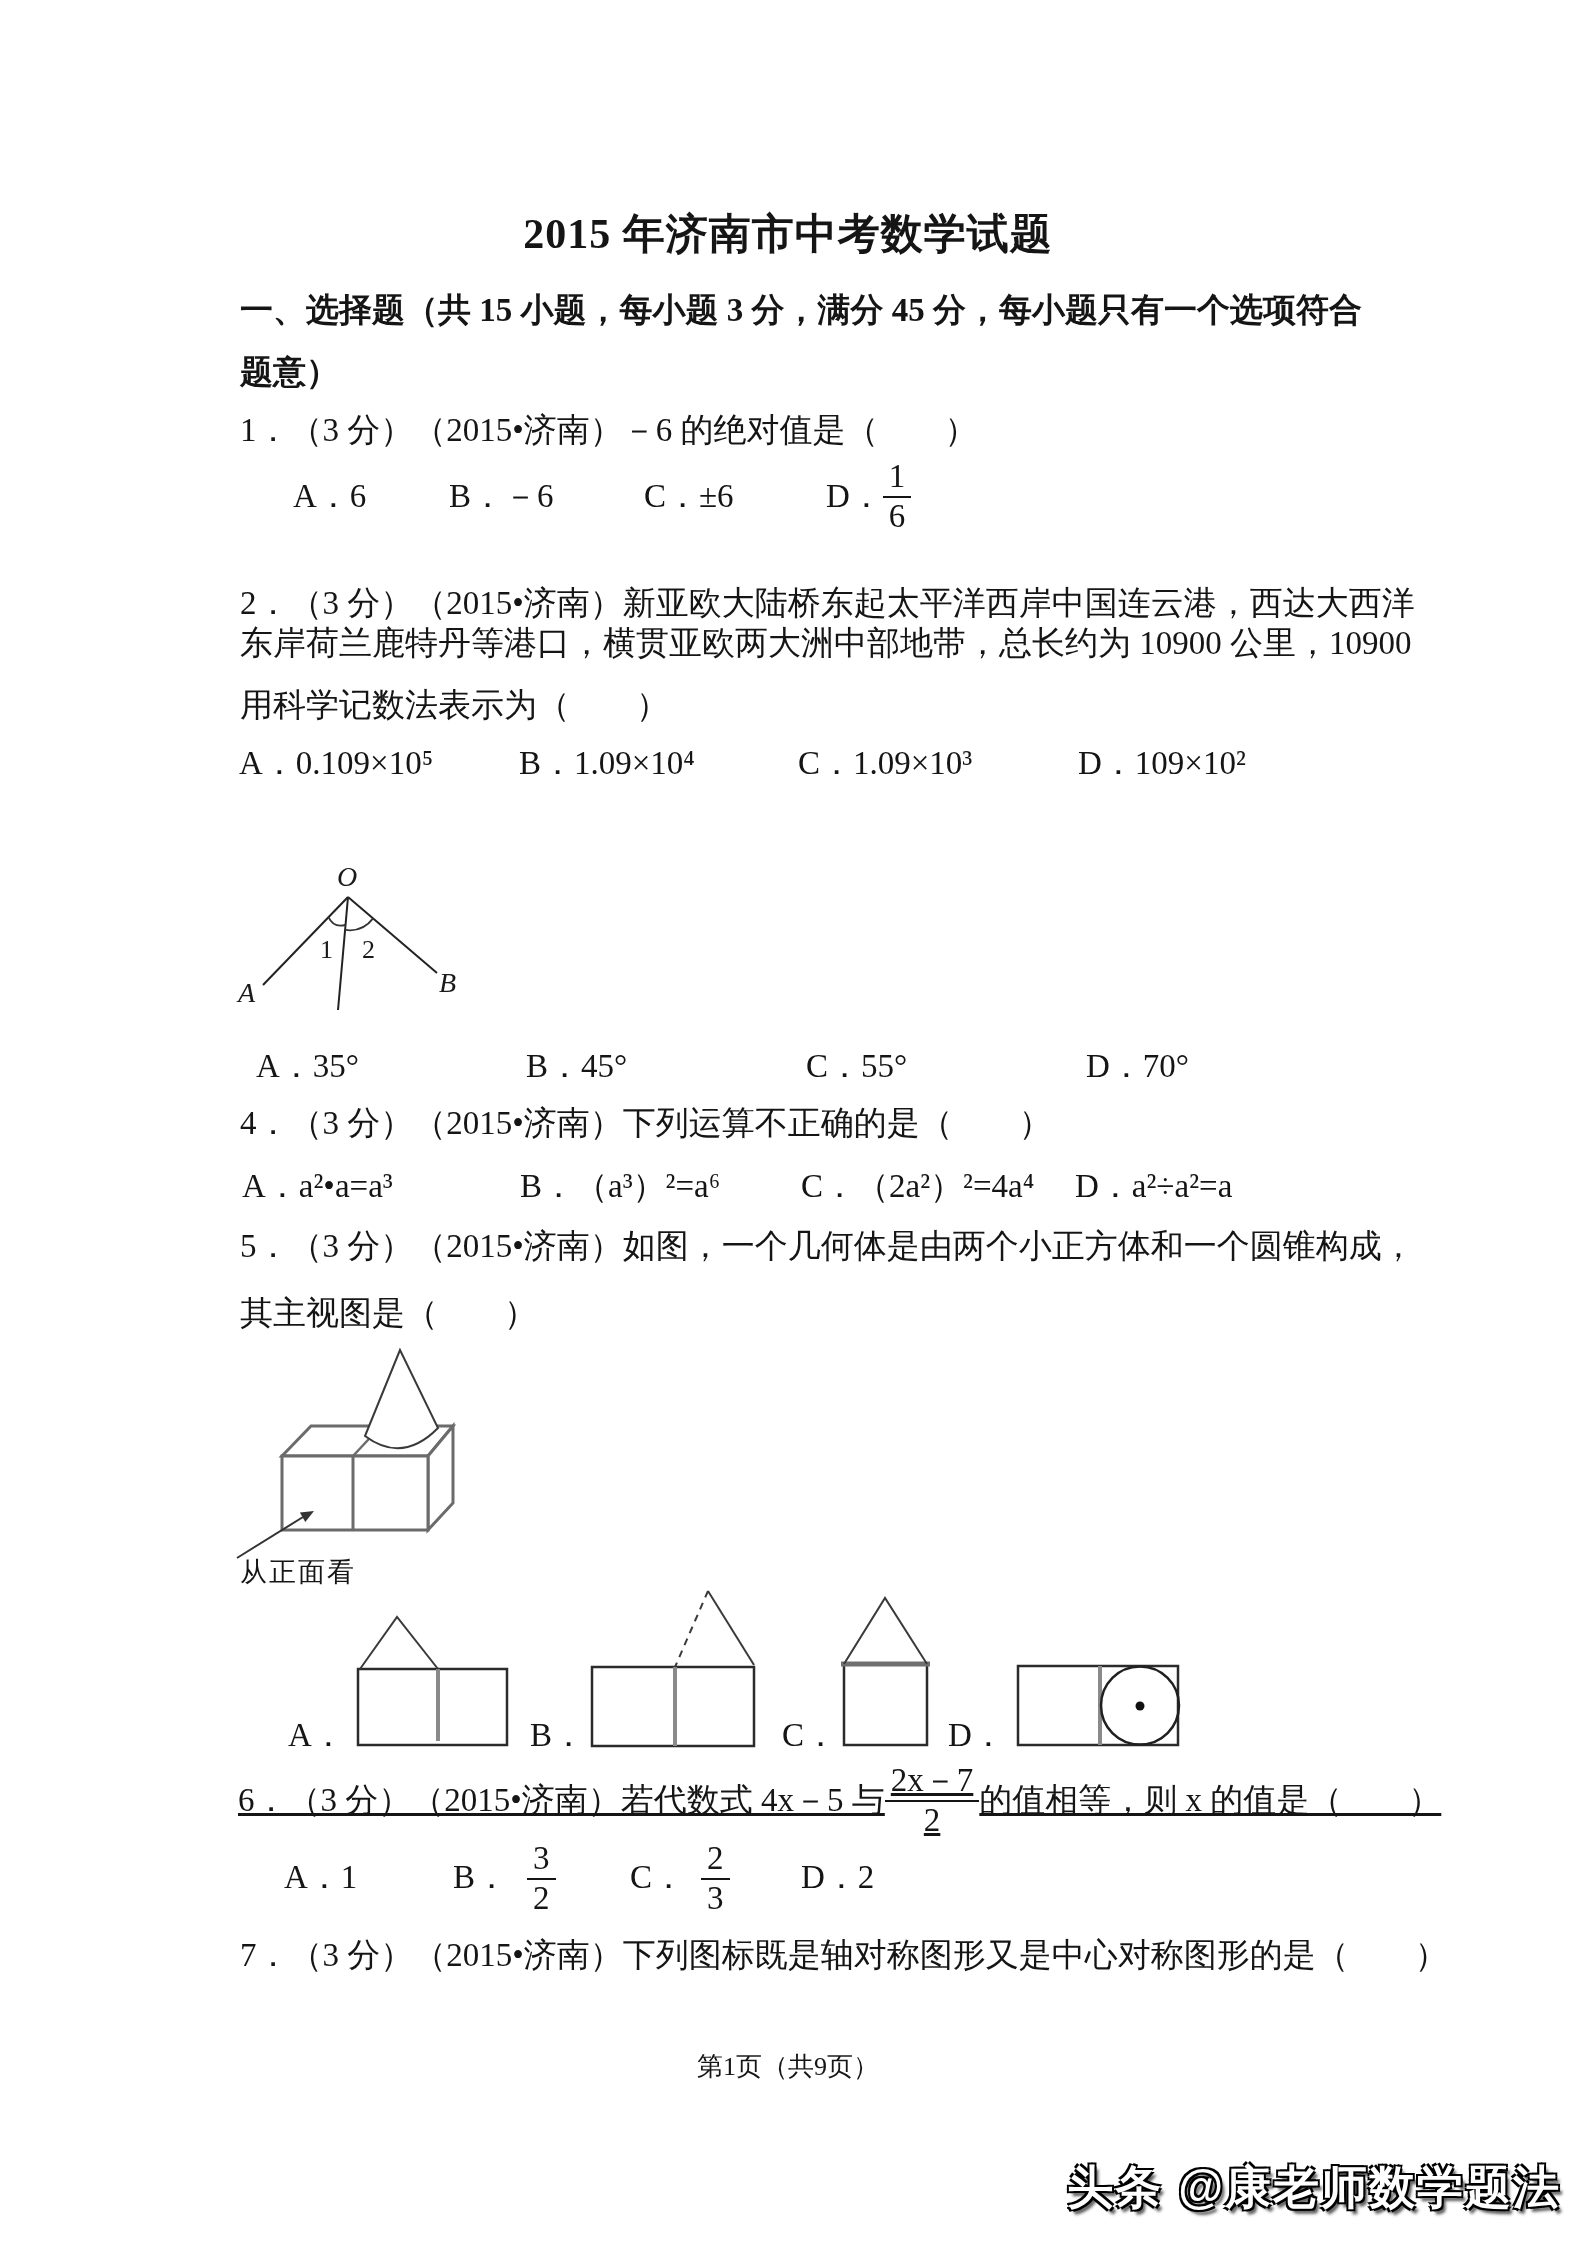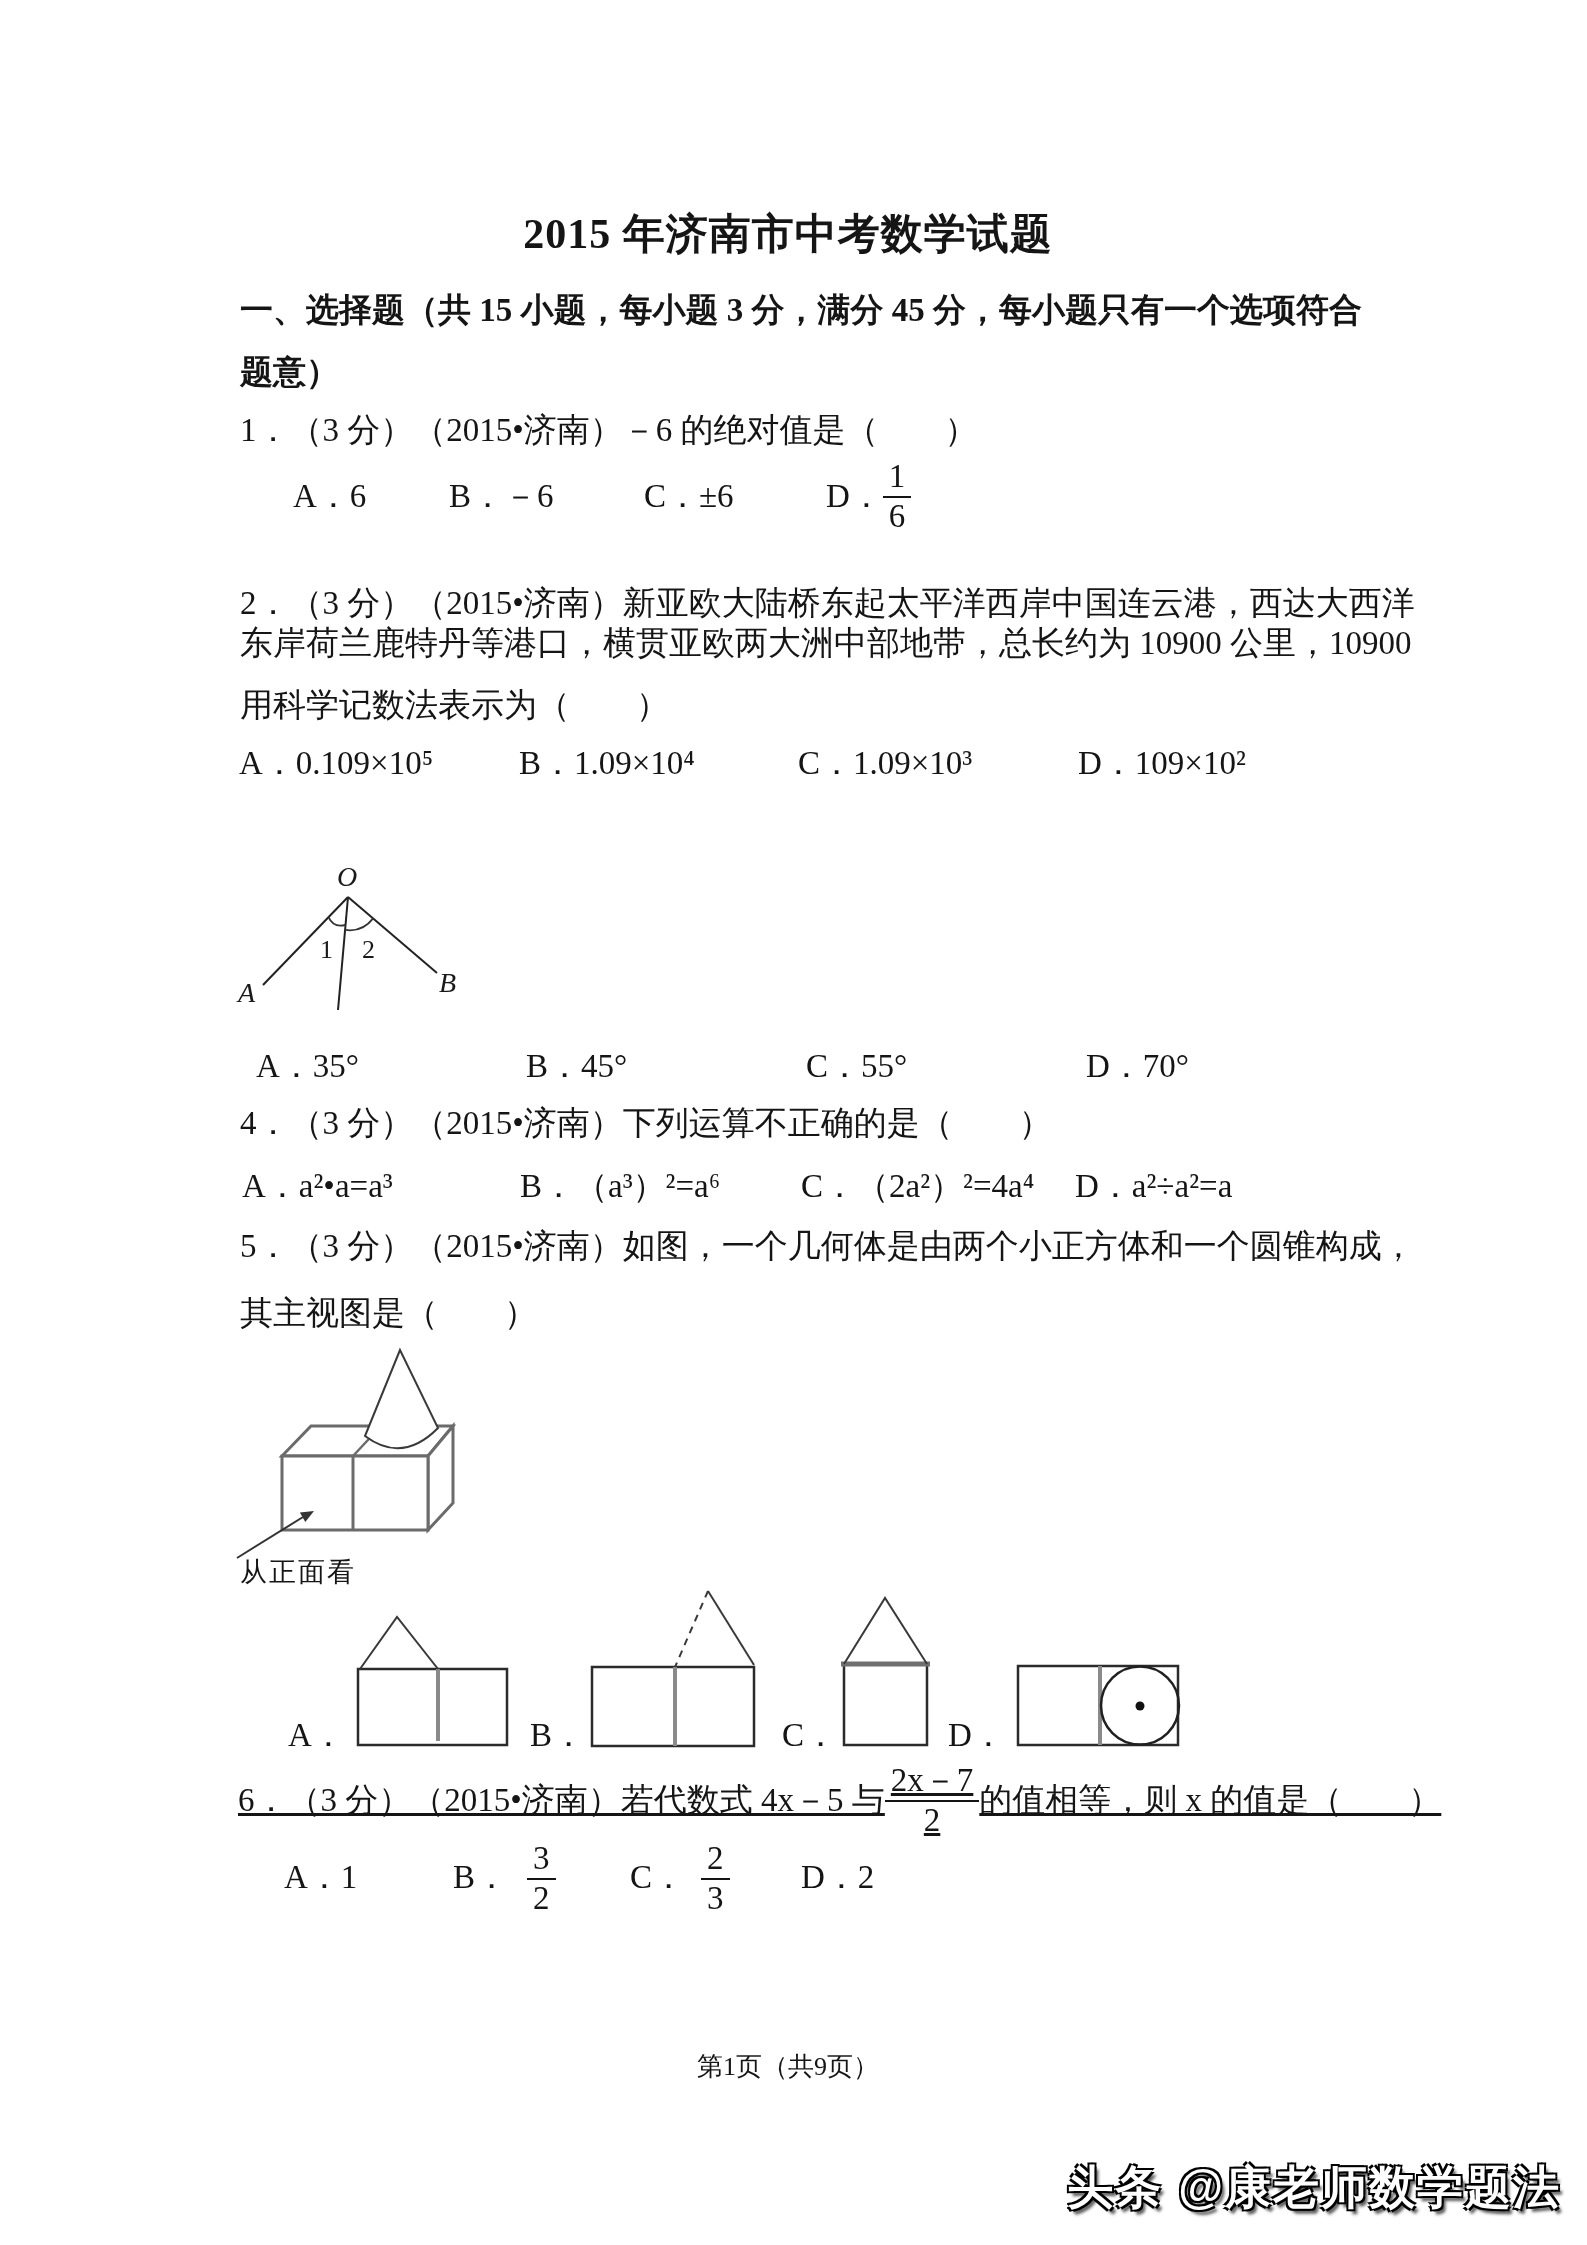--- a/index.html
+++ b/index.html
@@ -143,18 +143,19 @@
     <span class="fnum">3</span>
     <span class="fden">2</span>
   </div>
   <div class="ln" style="left:630px; top:1858px;">C．</div>
   <div class="ln frac" style="left:701px; top:1840px;">
     <span class="fnum">2</span>
     <span class="fden">3</span>
   </div>
   <div class="ln" style="left:801px; top:1858px;">D．2</div>
 
+  <div class="ln" style="left:240px; top:1936px;">7．（3 分）（2015•济南）下列图标既是轴对称图形又是中心对称图形的是（　　）</div>
 
   <div class="ln center footer" style="top:2051px;">第1页（共9页）</div>
 
   <div class="watermark" style="right:26px; top:2157px;">头条 @康老师数学题法</div>
 
 </div>
 
 </body></html>

